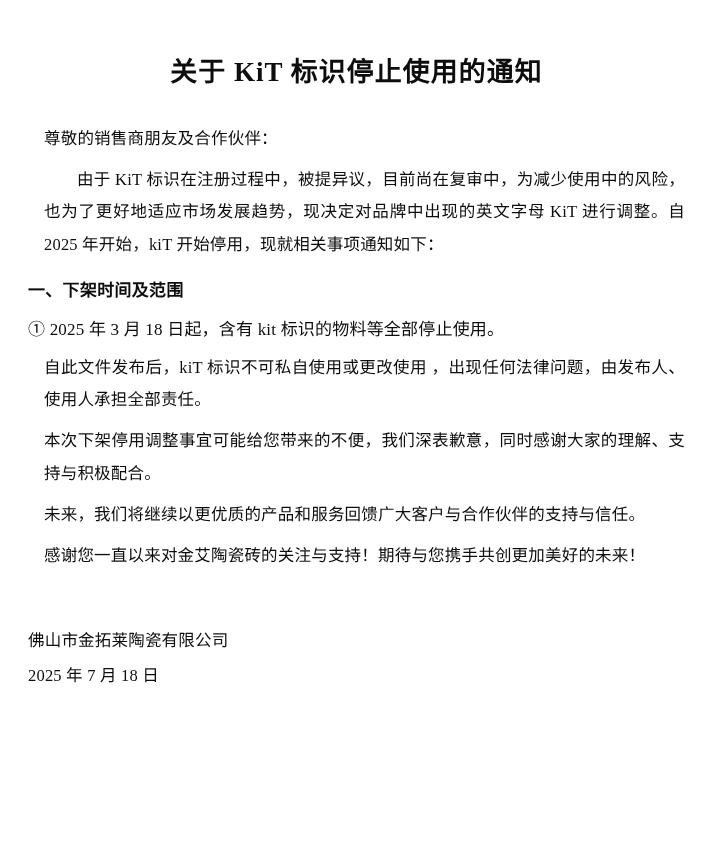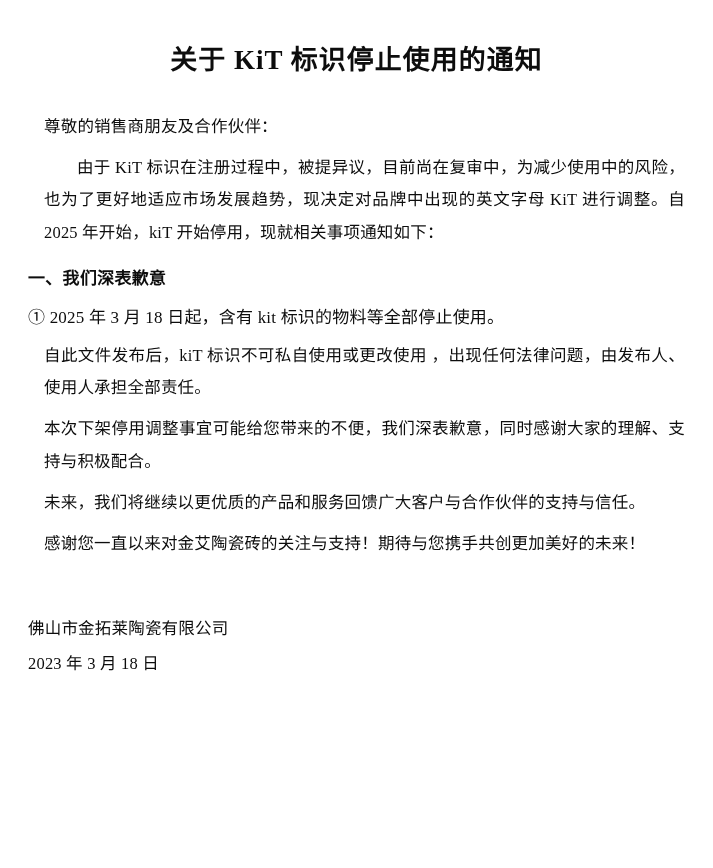--- a/index.html
+++ b/index.html
@@ -13,21 +13,21 @@
     height: 868px;
     font-family: "Liberation Serif", "DejaVu Serif", serif;
     color: #0d0d0d;
     overflow: hidden;
   }
   .page {
     position: relative;
     width: 713px;
     height: 728px;
     box-sizing: border-box;
-    padding: 0 28px;
+    padding: 12px 28px;
     background: #ffffff;
   }
   .doc-title {
     margin: 0;
     padding-top: 38px;
     text-align: center;
     font-size: 27px;
     font-weight: bold;
     letter-spacing: 1px;
     font-family: "Liberation Serif", "DejaVu Serif", serif;
@@ -85,36 +85,36 @@
 <div class="page">
 
   <h1 class="doc-title">关于 KiT 标识停止使用的通知</h1>
 
   <div class="body-block">
 
     <p class="para">尊敬的销售商朋友及合作伙伴：</p>
 
     <p class="para indent">由于 KiT 标识在注册过程中，被提异议，目前尚在复审中，为减少使用中的风险，也为了更好地适应市场发展趋势，现决定对品牌中出现的英文字母 KiT 进行调整。自 2025 年开始，kiT 开始停用，现就相关事项通知如下：</p>
 
-    <h2 class="section">一、我们深表歉意</h2>
+    <h2 class="section">一、下架时间及范围</h2>
 
     <p class="listitem">① 2025 年 3 月 18 日起，含有 kit 标识的物料等全部停止使用。</p>
 
 
 
     <p class="para">自此文件发布后，kiT 标识不可私自使用或更改使用 ，出现任何法律问题，由发布人、使用人承担全部责任。</p>
 
     <p class="para">本次下架停用调整事宜可能给您带来的不便，我们深表歉意，同时感谢大家的理解、支持与积极配合。</p>
 
     <p class="para">未来，我们将继续以更优质的产品和服务回馈广大客户与合作伙伴的支持与信任。</p>
 
     <p class="para">感谢您一直以来对金艾陶瓷砖的关注与支持！期待与您携手共创更加美好的未来！</p>
 
   </div>
 
   <div class="sign-block">
     <div class="sign-company">佛山市金拓莱陶瓷有限公司</div>
-    <div class="sign-date">2023 年 3 月 18 日</div>
+    <div class="sign-date">2025 年 7 月 18 日</div>
   </div>
 
   <div class="spacer-bottom"></div>
 
 </div>
 
 </body></html>

